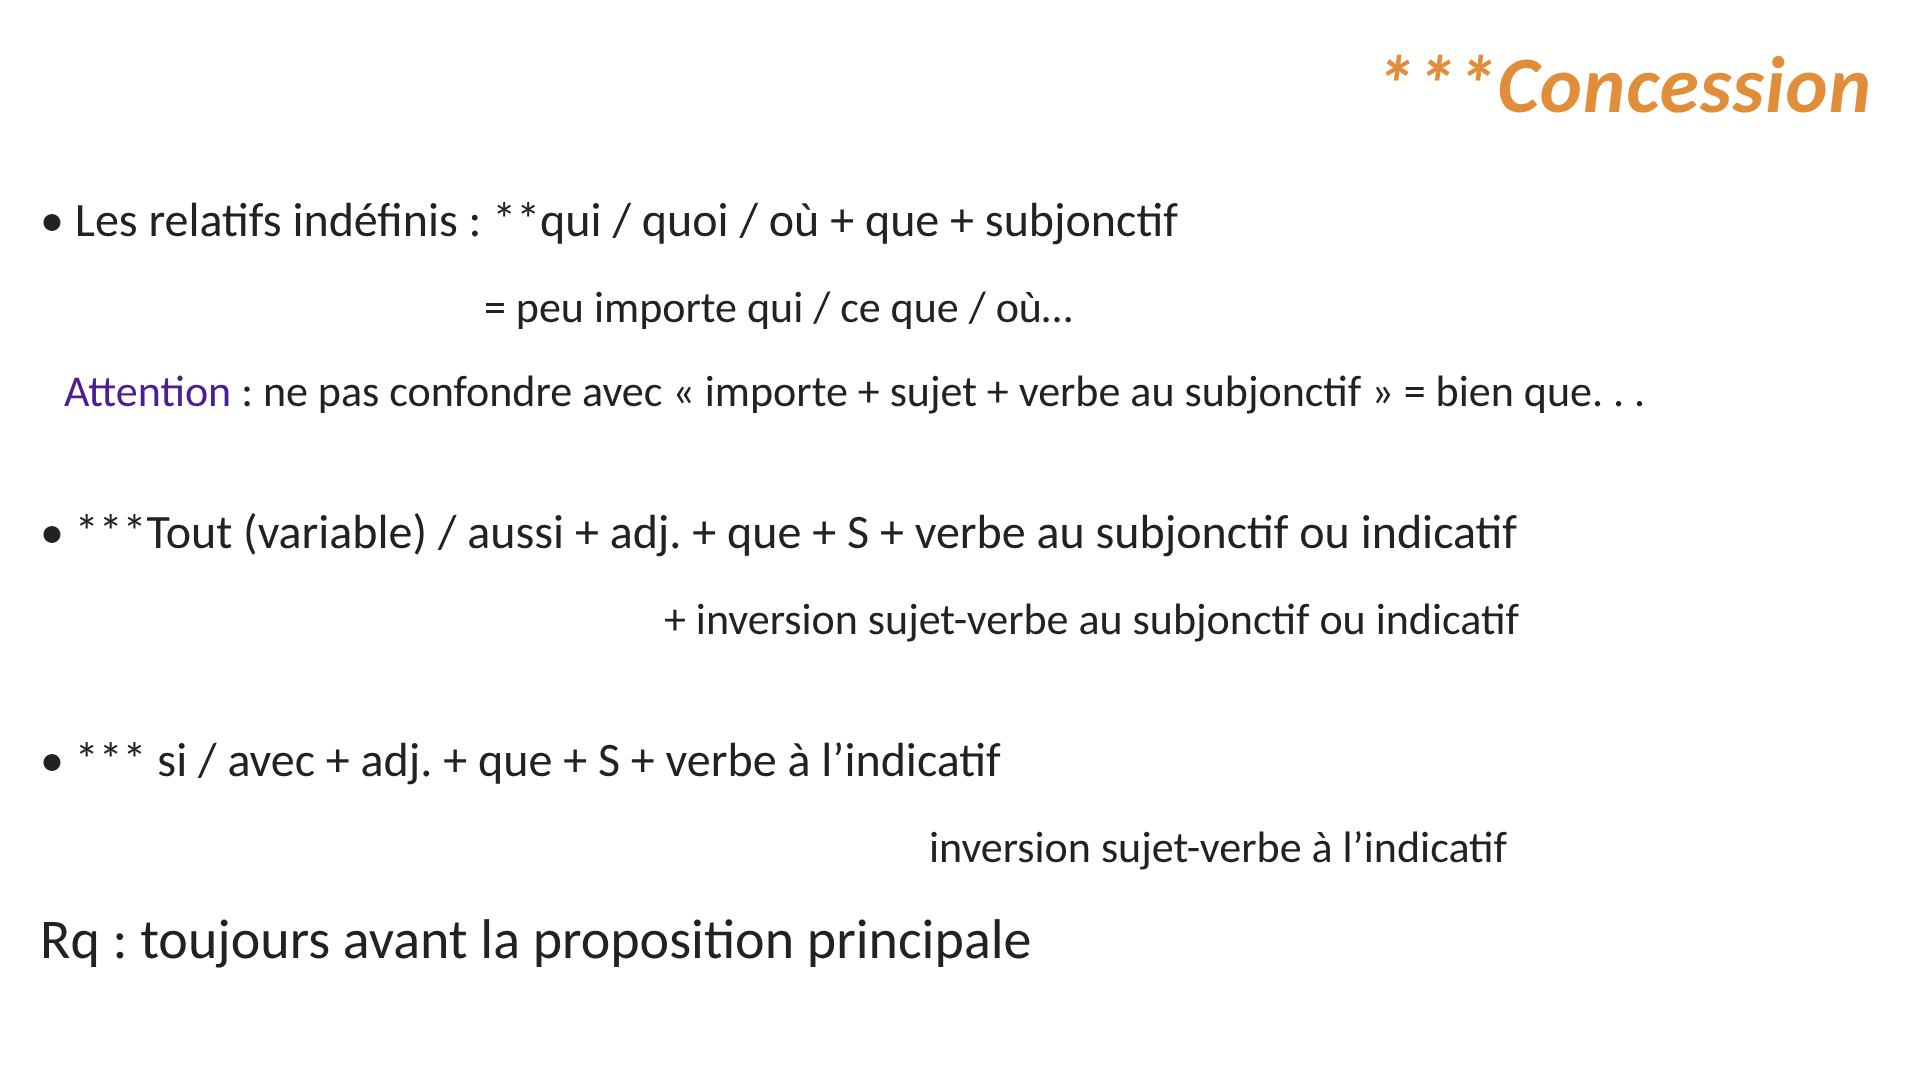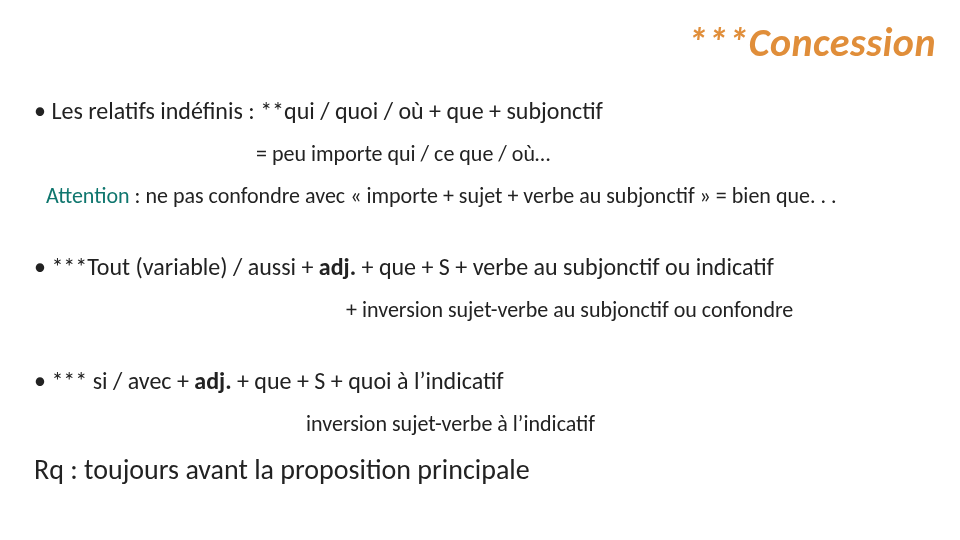--- a/index.html
+++ b/index.html
@@ -10,21 +10,21 @@
     background: #ffffff;
     font-family: Calibri, "Segoe UI", Arial, sans-serif;
     color: #222;
     overflow: hidden;
   }
   .slide {
     position: relative;
     width: 960px;
     height: 412px;
     box-sizing: border-box;
-    padding: 18px 22px 22px 34px;
+    padding: 18px 22px 22px 20px;
   }
   .title {
     text-align: right;
     font-style: italic;
     font-size: 40px;
     color: #e08e3a;
     margin: 0 0 28px 0;
     padding-right: 2px;
     letter-spacing: 0.5px;
   }
@@ -37,23 +37,23 @@
   }
   .bullet::before {
     content: "• ";
   }
   .sub {
     font-size: 22px;
     margin: 12px;
   }
   .indent-1 { padding-left: 210px; }
   .indent-2 { padding-left: 300px; }
-  .indent-3 { padding-left: 260px; }
-  .red { color: #0f766e; }
-  .bold { font-weight: 700; }
+  .indent-3 { padding-left: 260px; text-align: center; }
+  .red { color: #4c1d95; }
+  .bold { font-weight: 400; }
   .gap { height: 28px; }
   .note {
     font-size: 28px;
     margin-top: 2px;
   }
 </style>
 </head>
 <body>
 <div class="slide">
 
@@ -65,24 +65,24 @@
     <p class="sub indent-1">= peu importe qui / ce que / où…</p>
     <p class="sub" style="font-size:22px;">
       <span class="red">Attention</span><span> : ne pas confondre avec « importe + sujet + verbe au subjonctif » = bien que. . .</span>
     </p>
 
     <div class="gap"></div>
 
     <p class="bullet">
       <span>***Tout (variable) / aussi + </span><span class="bold">adj.</span><span> + que + S + verbe au subjonctif ou indicatif</span>
     </p>
-    <p class="sub indent-2">+  inversion sujet-verbe au subjonctif ou confondre</p>
+    <p class="sub indent-2">+  inversion sujet-verbe au subjonctif ou indicatif</p>
 
     <div class="gap"></div>
 
     <p class="bullet">
-      <span>*** si / avec  + </span><span class="bold">adj.</span><span> + que + S + quoi à l’indicatif</span>
+      <span>*** si / avec  + </span><span class="bold">adj.</span><span> + que + S + verbe à l’indicatif</span>
     </p>
     <p class="sub indent-3">inversion sujet-verbe à l’indicatif</p>
     <p class="note">Rq : toujours avant la proposition principale</p>
 
   </div>
 </div>
 
 </body></html>

